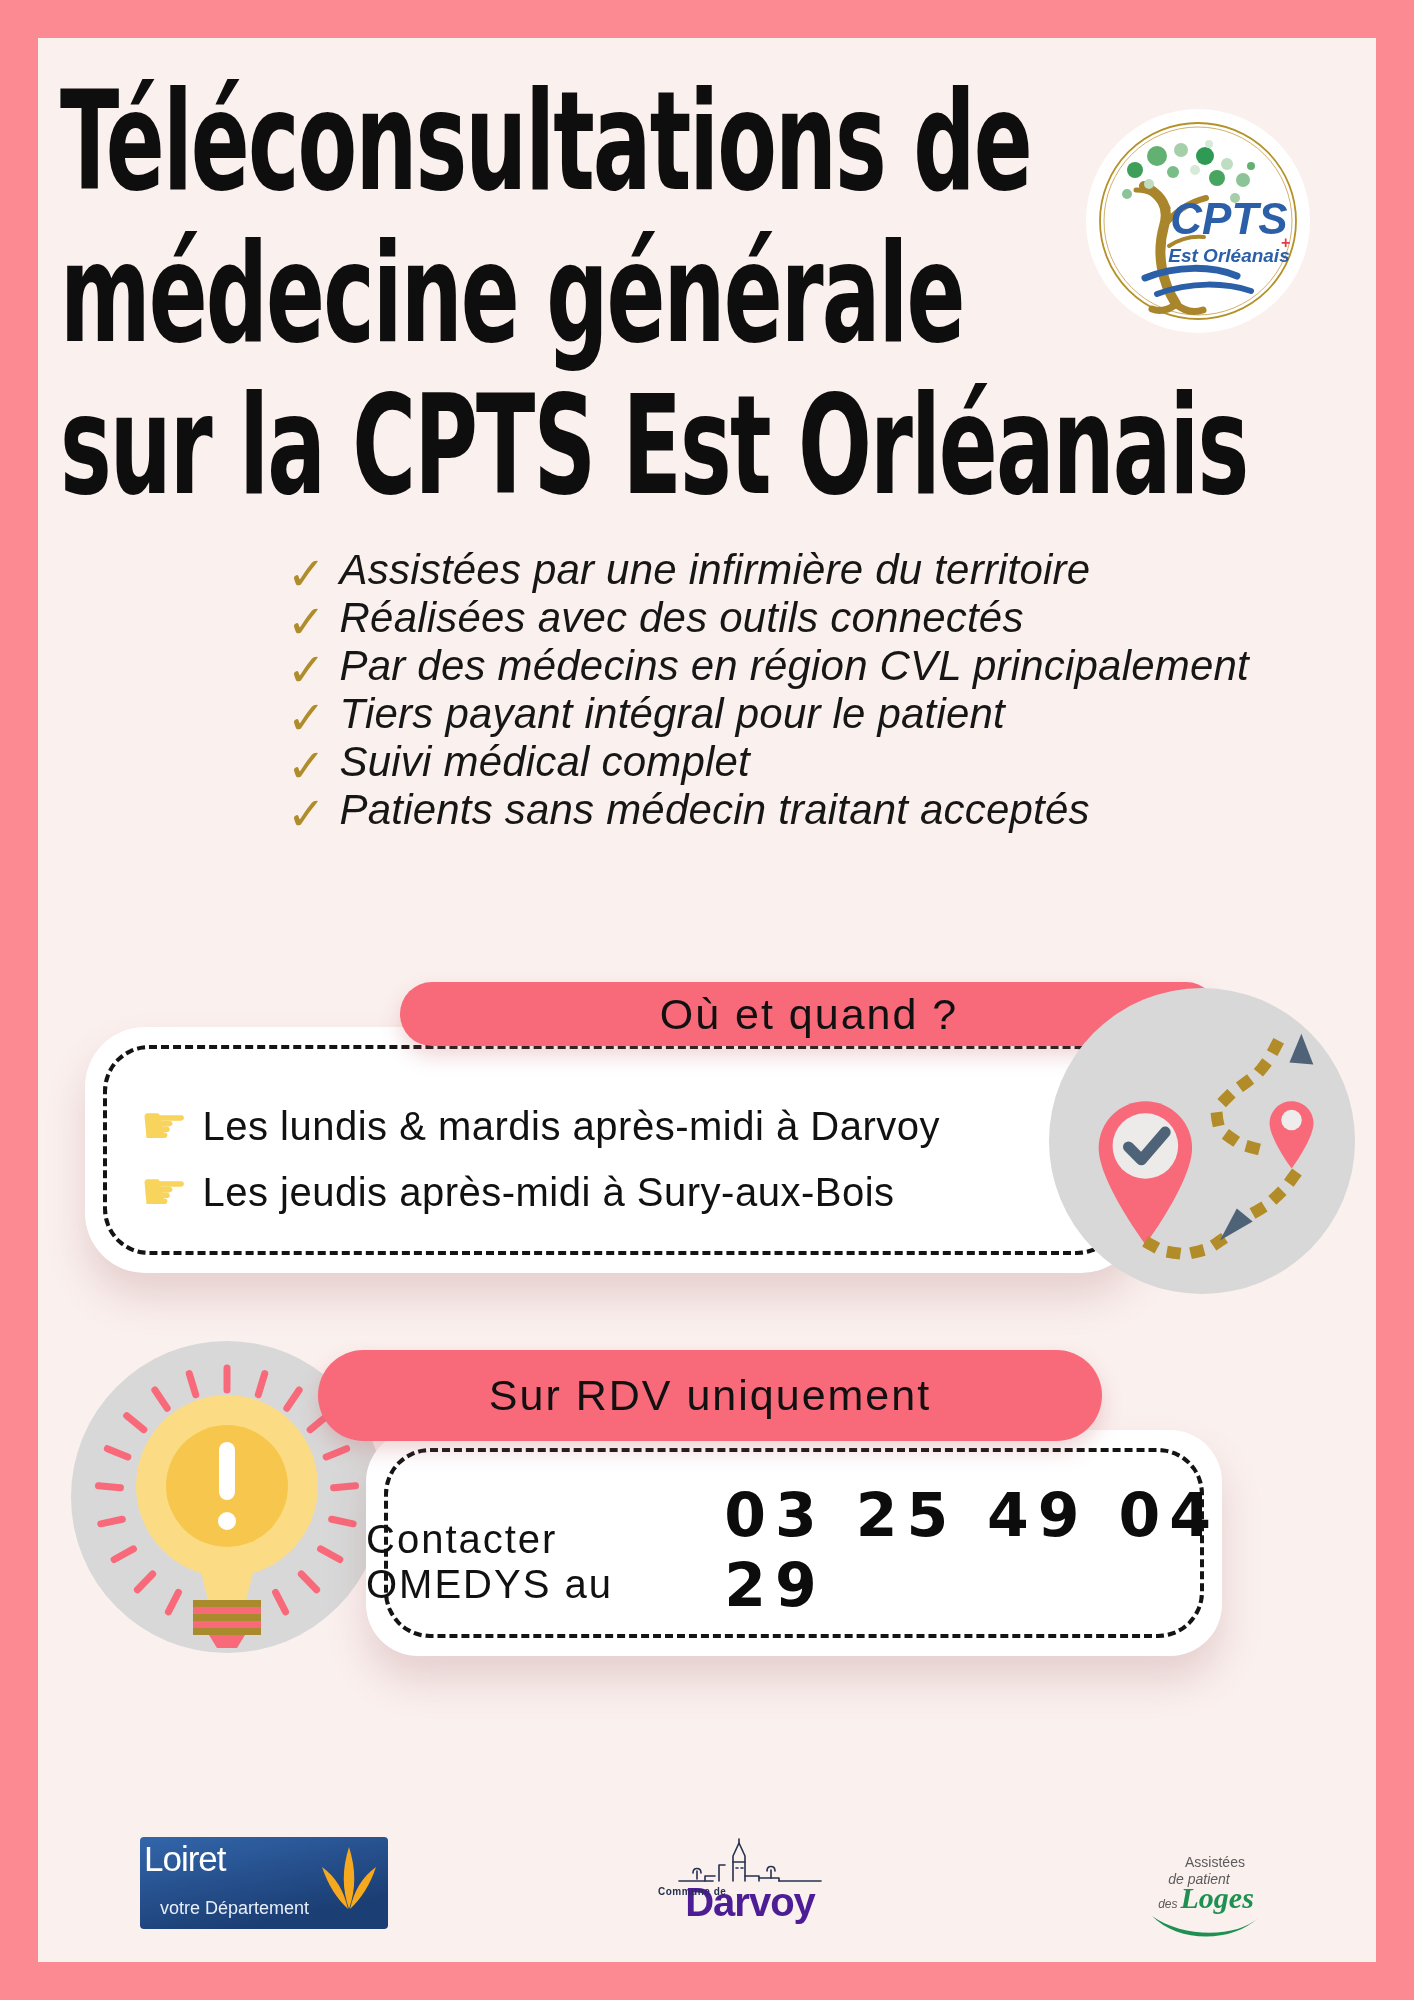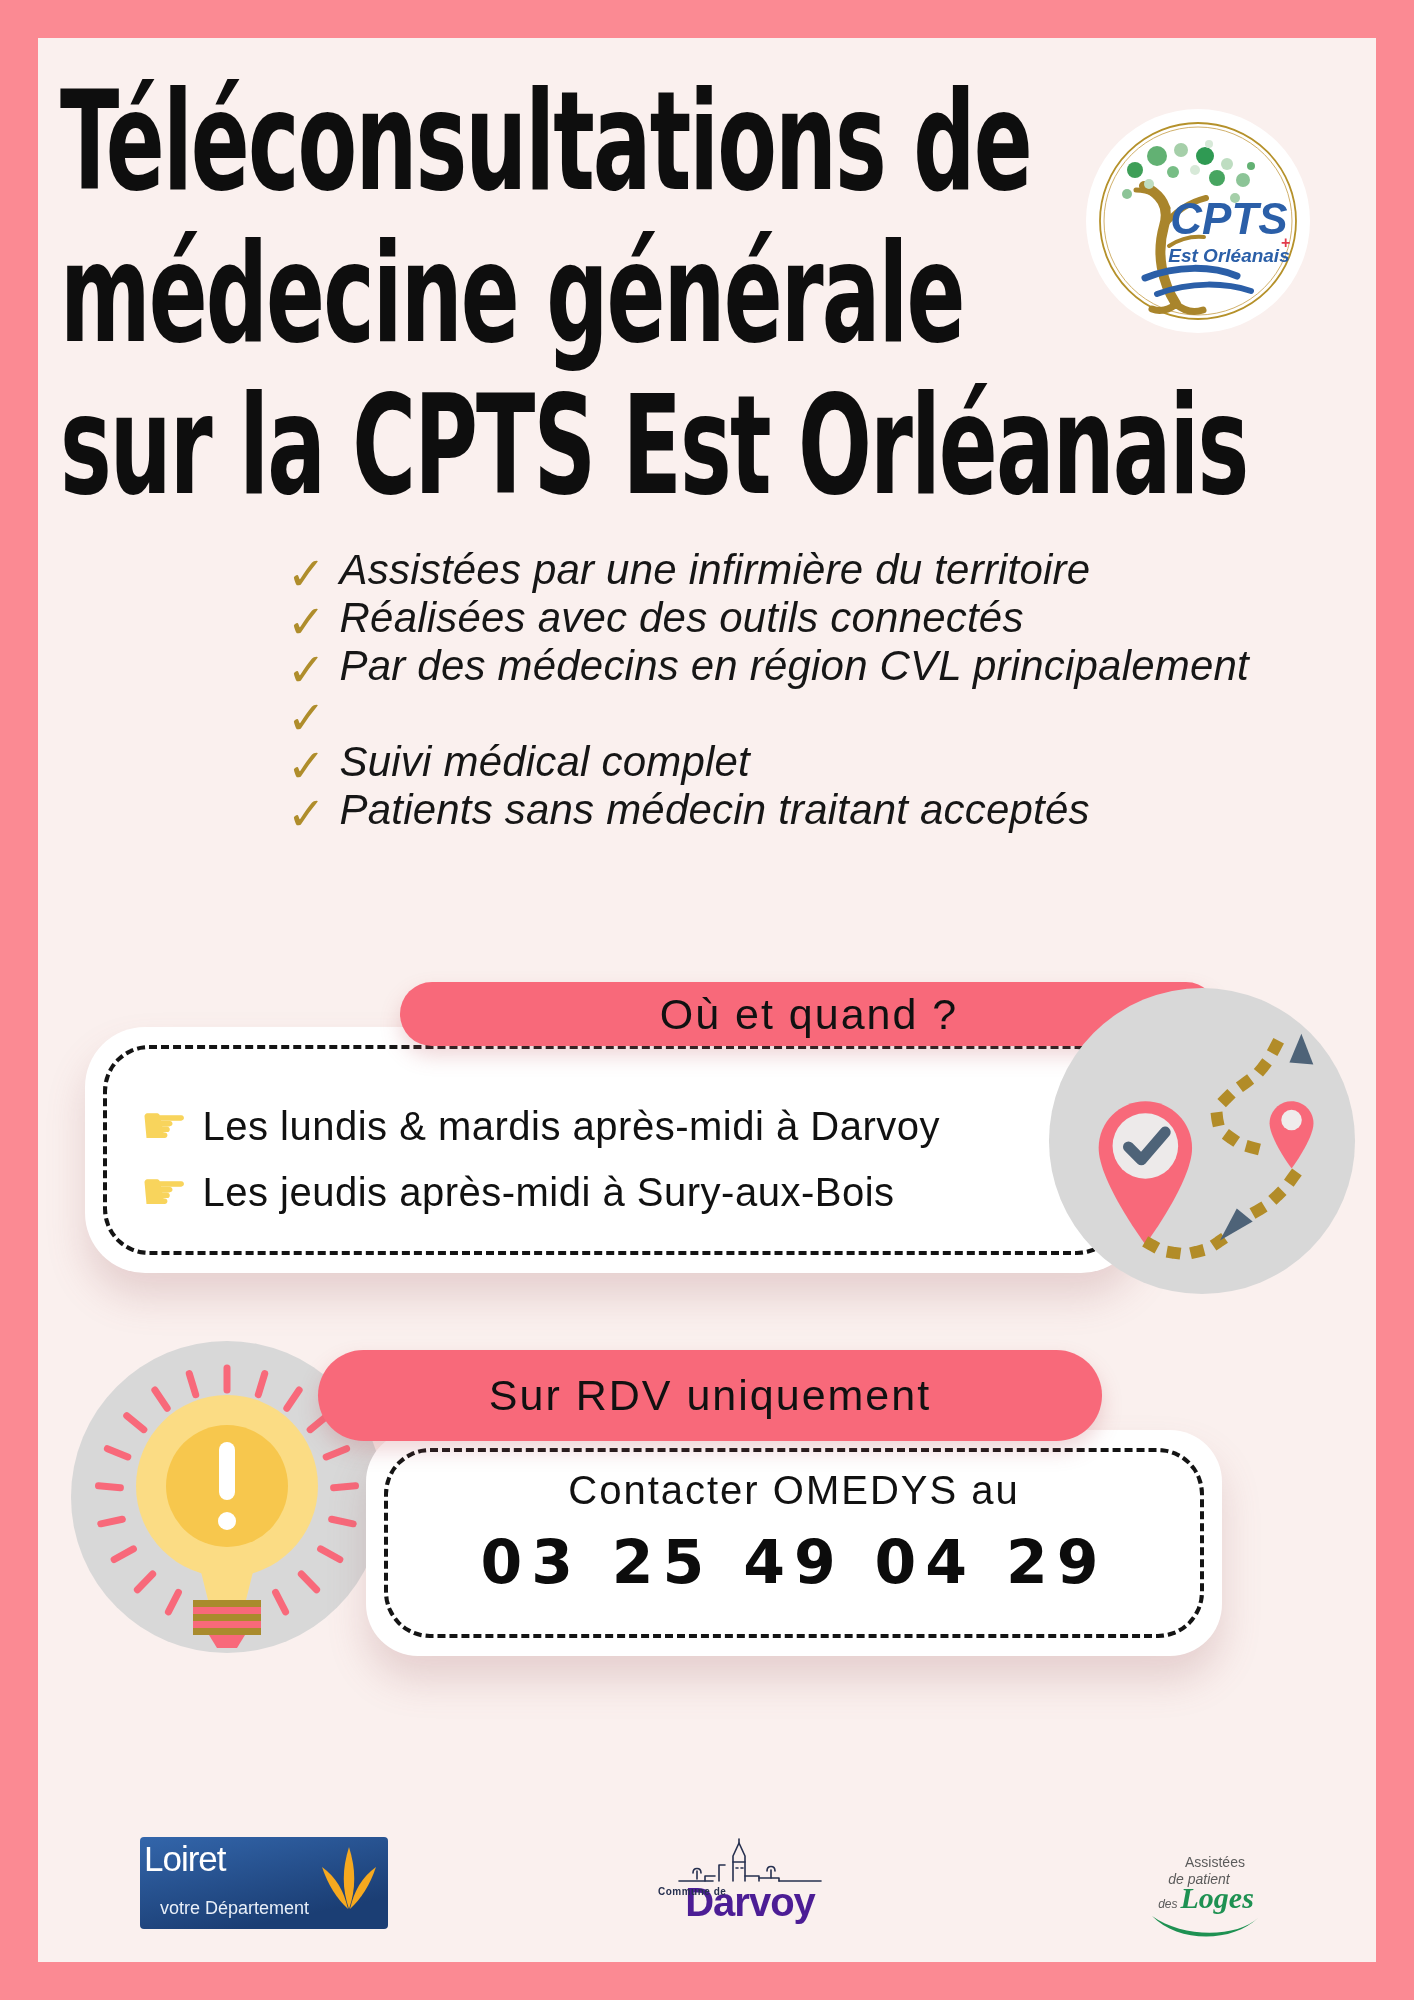--- a/index.html
+++ b/index.html
@@ -44,21 +44,21 @@
 
   
   .schedule-rows { position:absolute; left:140px; top:1100px; z-index:3; }
   .schedule-row { display:flex; align-items:center; height:52px; margin-bottom:14px; }
   .hand-glyph { font-family:"DejaVu Sans", sans-serif; color:#F8D45C; font-size:54px;
                 line-height:52px; margin-right:14px; }
   .schedule-text { font-size:40px; color:#111; letter-spacing:0.5px; }
 
   
   .contact-content { position:absolute; left:366px; top:1430px; width:856px; height:226px;
-                     z-index:3; display:flex; flex-direction:column; align-items:center; }
+                     z-index:3; display:flex; flex-direction:row; align-items:center; }
   .contact-line { margin-top:38px; font-size:40px; color:#111; letter-spacing:2px; }
   .contact-phone { margin-top:14px; font-family:"DejaVu Sans", sans-serif; font-weight:bold;
                    font-size:60px; color:#0c0c0c; letter-spacing:9px; }
 
   
   .map-illustration  { position:absolute; left:1048px; top:984px; width:310px; height:318px; z-index:4; }
   .bulb-illustration { position:absolute; left:68px; top:1338px; width:318px; height:318px; z-index:1; }
 
   
   .loiret-logo { position:absolute; left:140px; top:1837px; width:248px; height:92px;
@@ -140,20 +140,21 @@
     <div class="feature-row">
       <span class="check-glyph">✓</span>
       <span class="feature-text">Réalisées avec des outils connectés</span>
     </div>
     <div class="feature-row">
       <span class="check-glyph">✓</span>
       <span class="feature-text">Par des médecins en région CVL principalement</span>
     </div>
     <div class="feature-row">
       <span class="check-glyph">✓</span>
+      <span class="feature-text">Tiers payant intégral pour le patient</span>
     </div>
     <div class="feature-row">
       <span class="check-glyph">✓</span>
       <span class="feature-text">Suivi médical complet</span>
     </div>
     <div class="feature-row">
       <span class="check-glyph">✓</span>
       <span class="feature-text">Patients sans médecin traitant acceptés</span>
     </div>
   </div>

